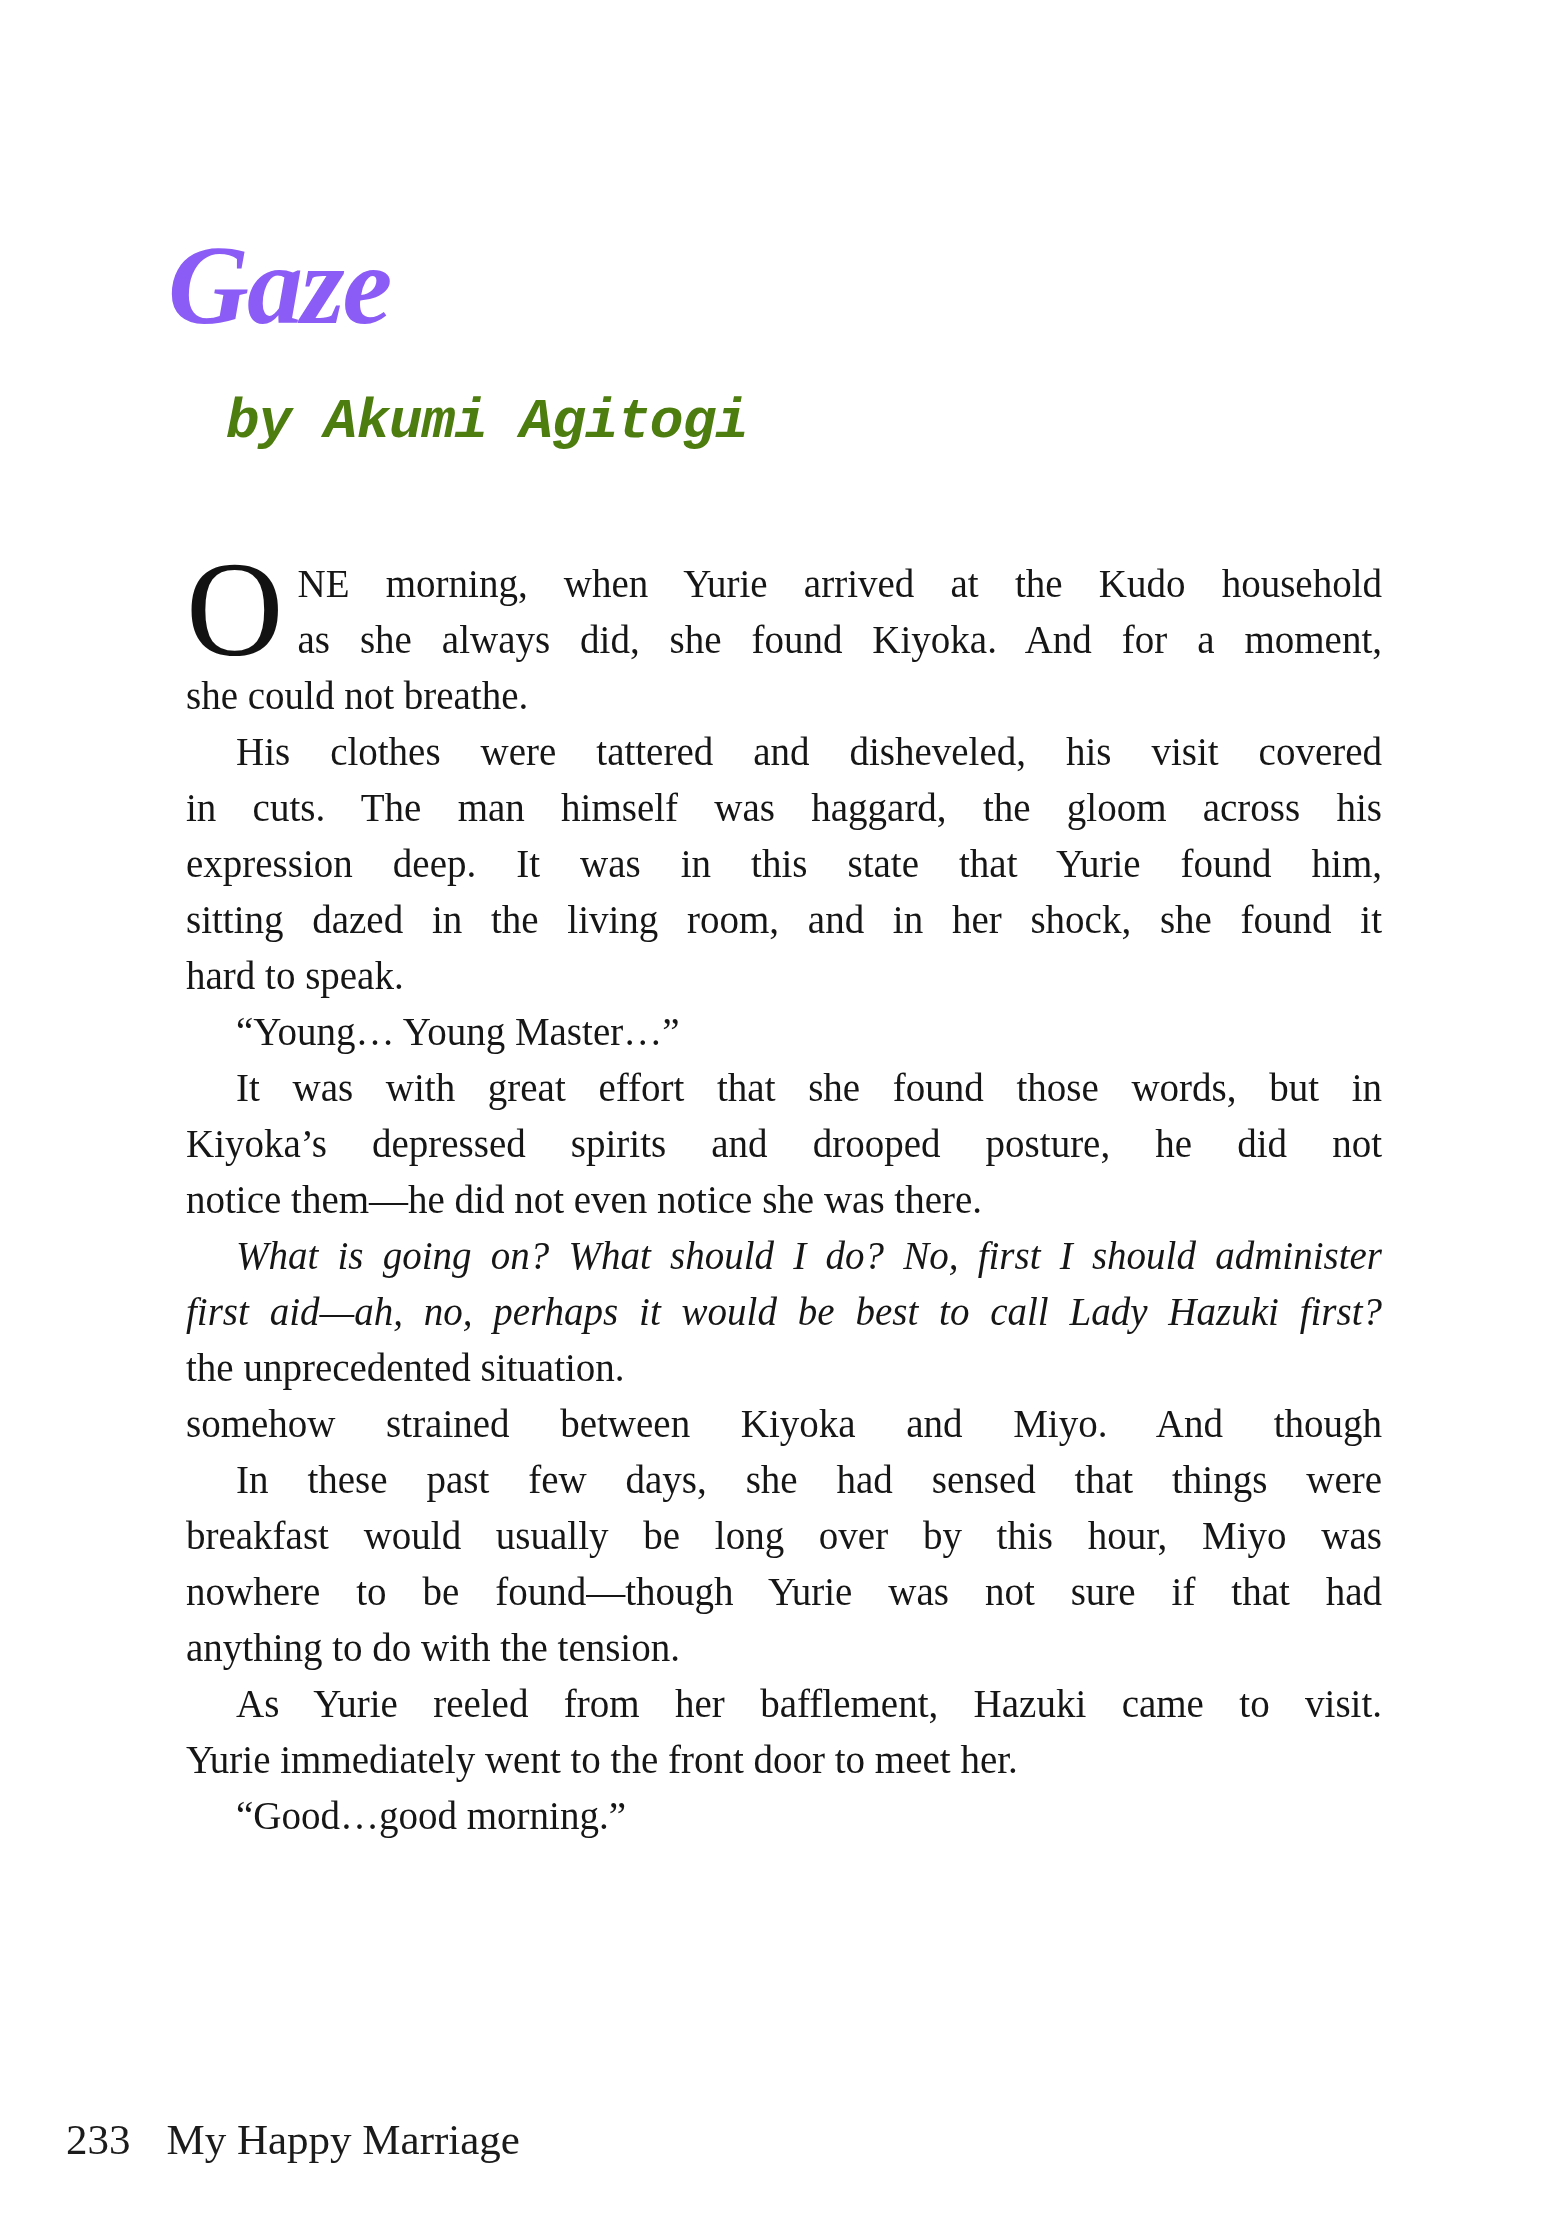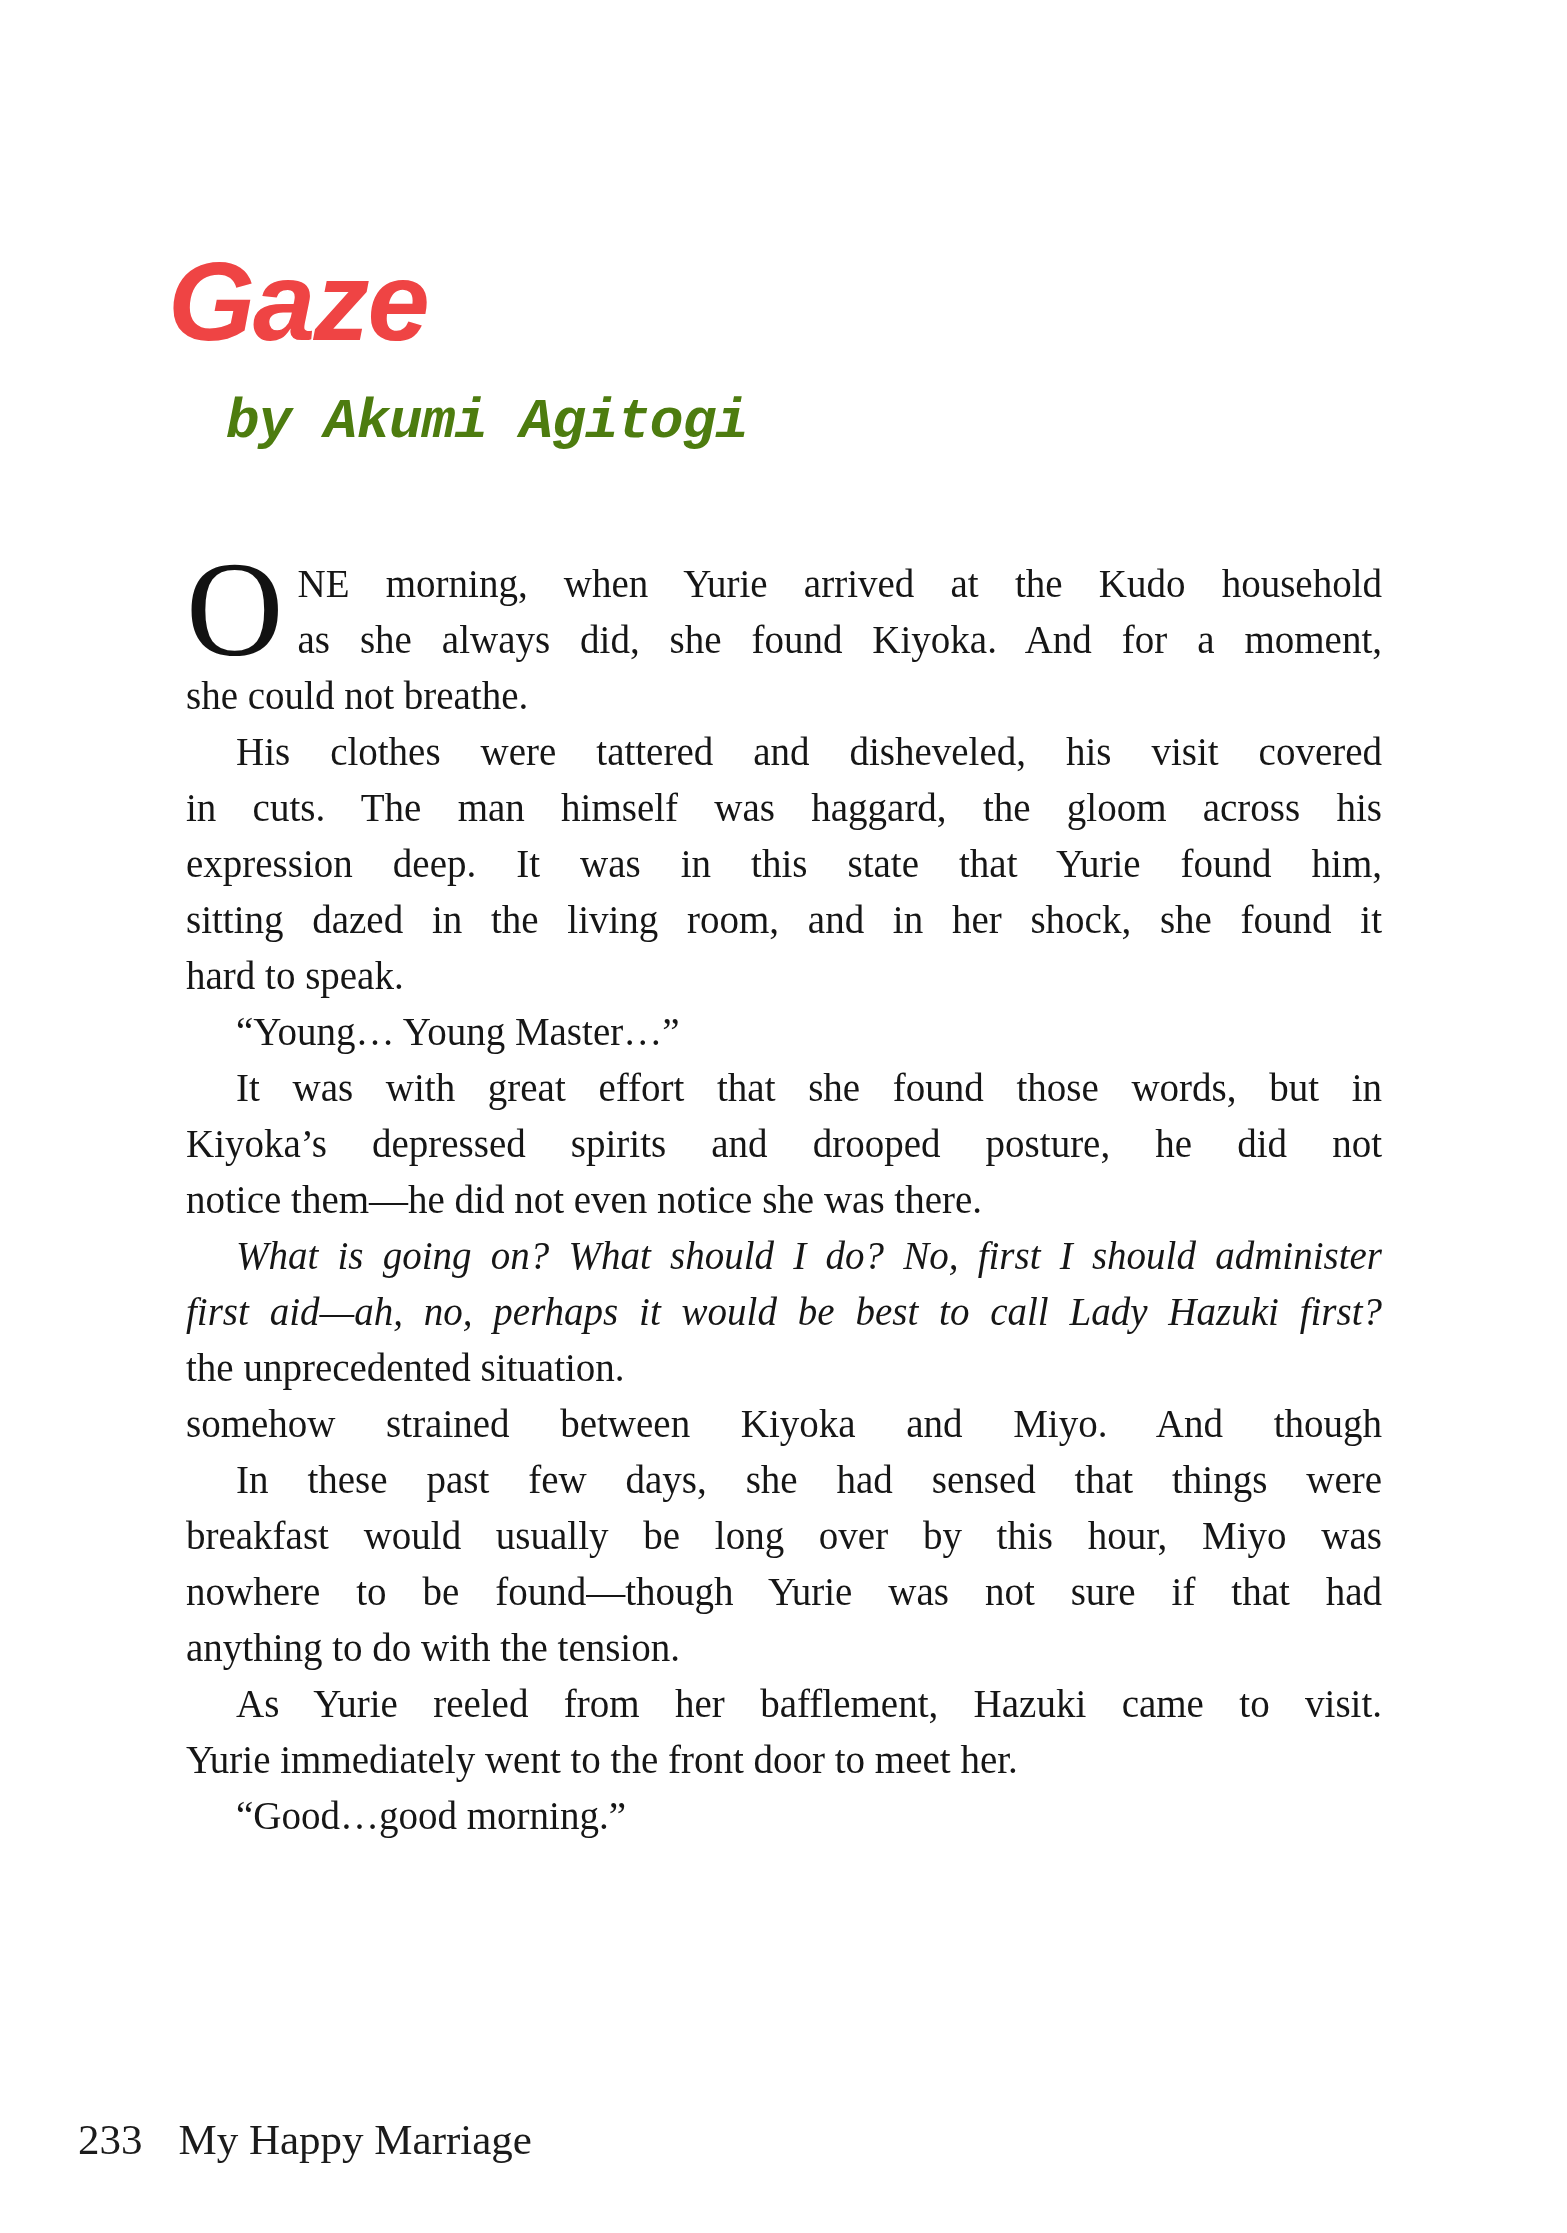--- a/index.html
+++ b/index.html
@@ -11,28 +11,28 @@
     height: 2233px;
     background: #ffffff;
     color: #161616;
     overflow: hidden;
     font-family: "Liberation Serif", serif;
   }
 
   .chapter-title {
     position: absolute;
     left: 168px;
-    top: 240px;
-    font-family: Liberation Sans, sans-serif;
+    top: 224px;
+    font-family: Liberation Serif, serif;
     font-style: italic;
     font-weight: 700;
     font-size: 112px;
     line-height: 1.1;
     letter-spacing: -2px;
-    color: #ef4444;
+    color: #8b5cf6;
   }
 
   .chapter-byline {
     position: absolute;
     left: 226px;
     top: 392px;
     font-family: Liberation Mono, monospace;
     font-style: italic;
     font-weight: 700;
     font-size: 56px;
@@ -70,21 +70,21 @@
     font-family: "Liberation Serif", serif;
     font-size: 135px;
     line-height: 100px;
     height: 100px;
     margin: 4px 14px 4px 0;
     color: #121212;
   }
 
   .page-footer {
     position: absolute;
-    left: 78px;
+    left: 66px;
     top: 2114px;
     font-size: 43px;
     line-height: 52px;
     color: #1b1b1b;
     white-space: nowrap;
   }
   .page-footer .book-title { margin-left: 36px; }
 </style>
 </head>
 <body>

